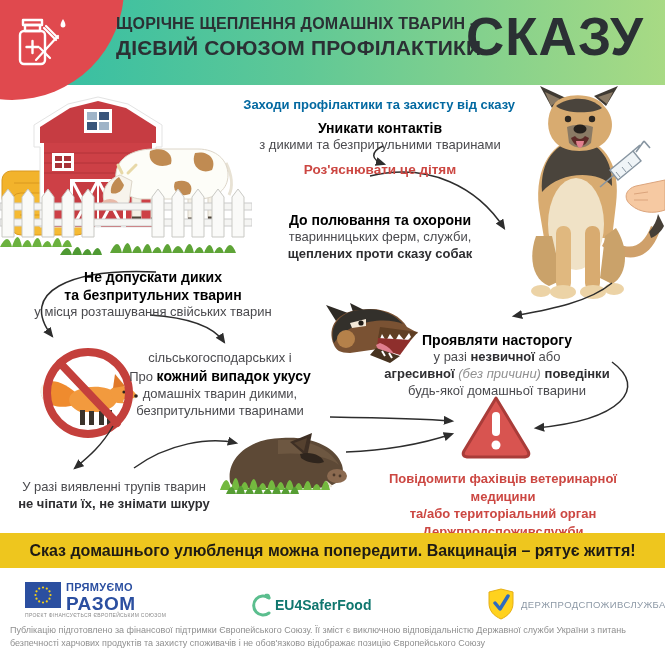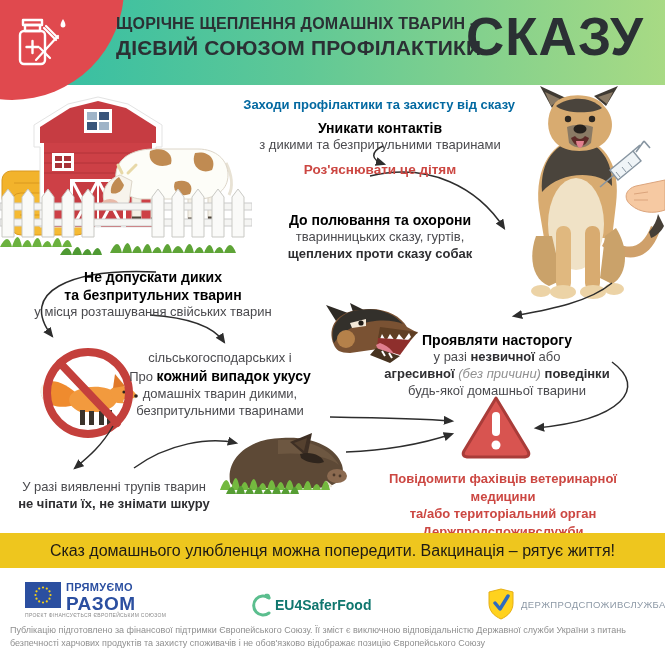--- a/index.html
+++ b/index.html
@@ -45,21 +45,21 @@
   .ill-dog    { left:494px; top:86px; }
   .ill-fox    { left:36px;  top:346px; }
   .ill-angry  { left:322px; top:303px; }
   .ill-warn   { left:458px; top:394px; }
   .ill-boar   { left:218px; top:430px; }
   .arrows     { left:0; top:0; pointer-events:none; }
 
   
   .banner { position:absolute; left:0; top:533px; width:665px; height:35px; background:#eec61e;
             display:flex; align-items:center; justify-content:center; }
-  .banner-text { font-size:16px; font-weight:400; color:#1e1b15; }
+  .banner-text { font-size:16px; font-weight:700; color:#1e1b15; }
 
   
   .footer { position:absolute; left:0; top:568px; width:665px; height:97px; background:#ffffff; }
   .eu-logo { position:absolute; left:25px; top:14px; display:flex; }
   .eu-flag { width:36px; height:26px; }
   .eu-words { margin-left:5px; color:#2b4fa0; line-height:1; }
   .eu-w1 { font-size:11px; font-weight:700; letter-spacing:.3px; }
   .eu-w2 { font-size:19px; font-weight:700; margin-top:1px; letter-spacing:.5px; }
   .eu-sub { position:absolute; left:25px; top:44px; font-size:5px; color:#8a8a8a; letter-spacing:.3px; }
   .saferfood { position:absolute; left:250px; top:24px; display:flex; align-items:center; }
@@ -288,21 +288,21 @@
   </svg>
 
   <div class="tb blk-avoid">
     <div class="bt">Уникати контактів</div>
     <div>з дикими та безпритульними тваринами</div>
     <span class="red">Роз'яснювати це дітям</span>
   </div>
 
   <div class="tb blk-hunt">
     <div class="bt">До полювання та охорони</div>
-    <div>тваринницьких сказу, гуртів,</div>
+    <div>тваринницьких ферм, служби,</div>
     <div class="b">щеплених проти сказу собак</div>
   </div>
 
   <div class="tb blk-nowild">
     <div class="bt">Не допускати диких</div>
     <div class="bt">та безпритульних тварин</div>
     <div>у місця розташування свійських тварин</div>
   </div>
 
   <div class="tb blk-bite">

